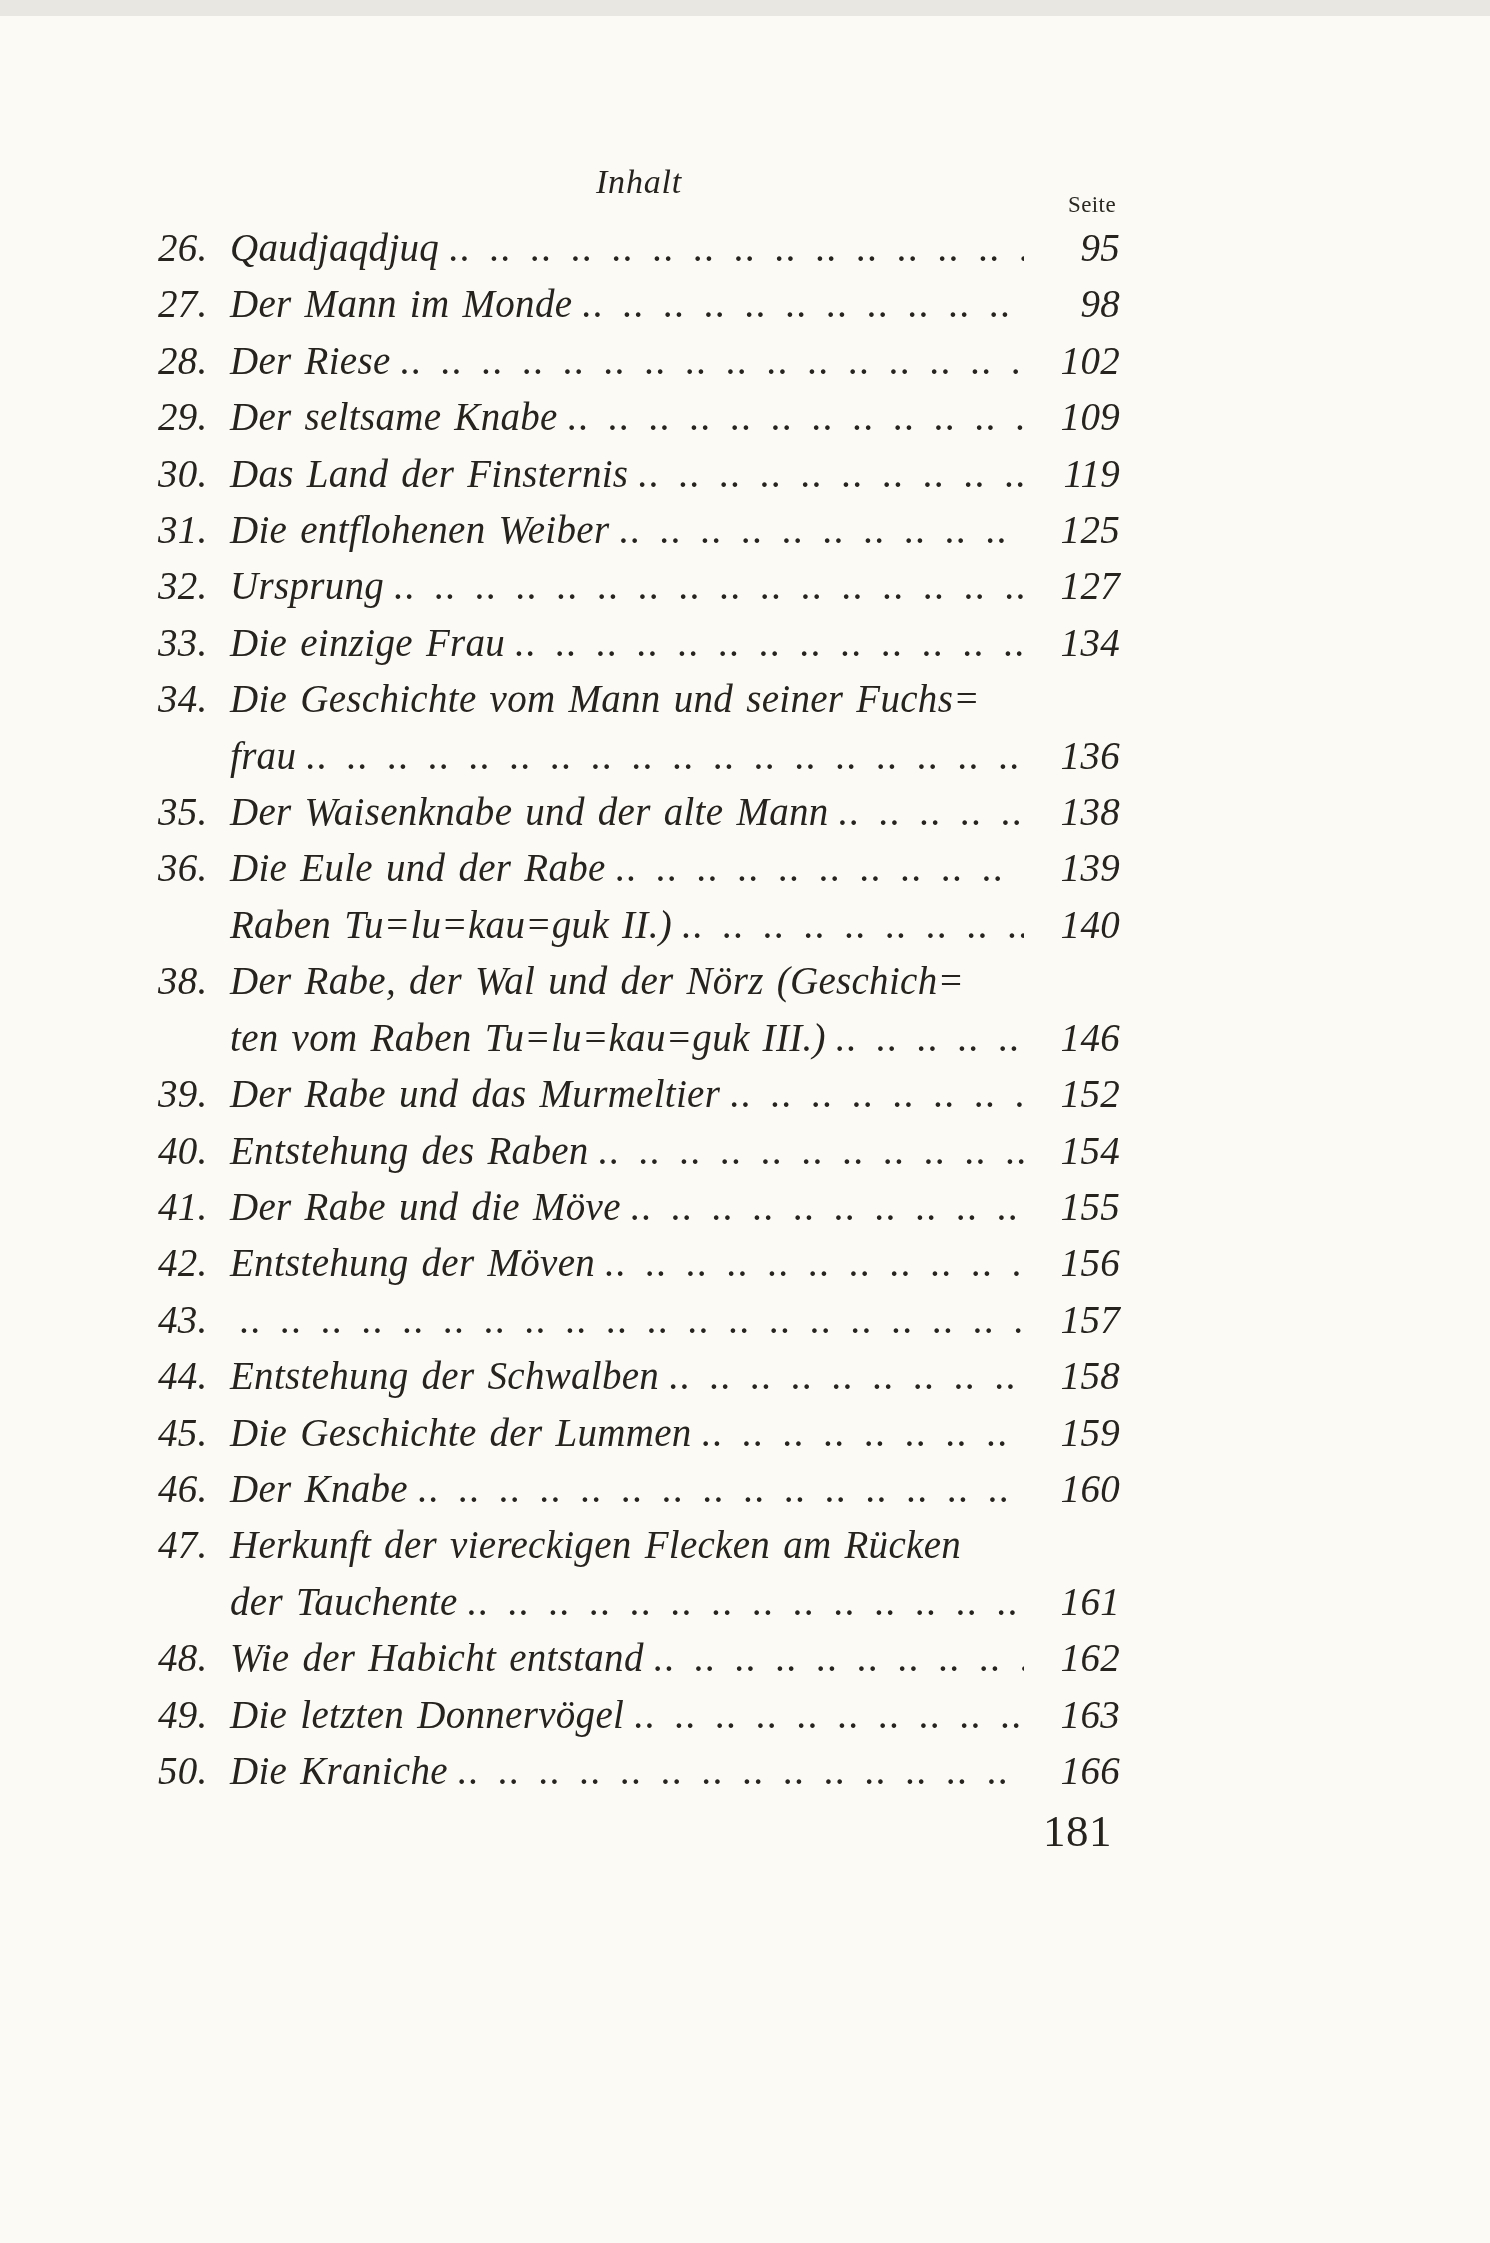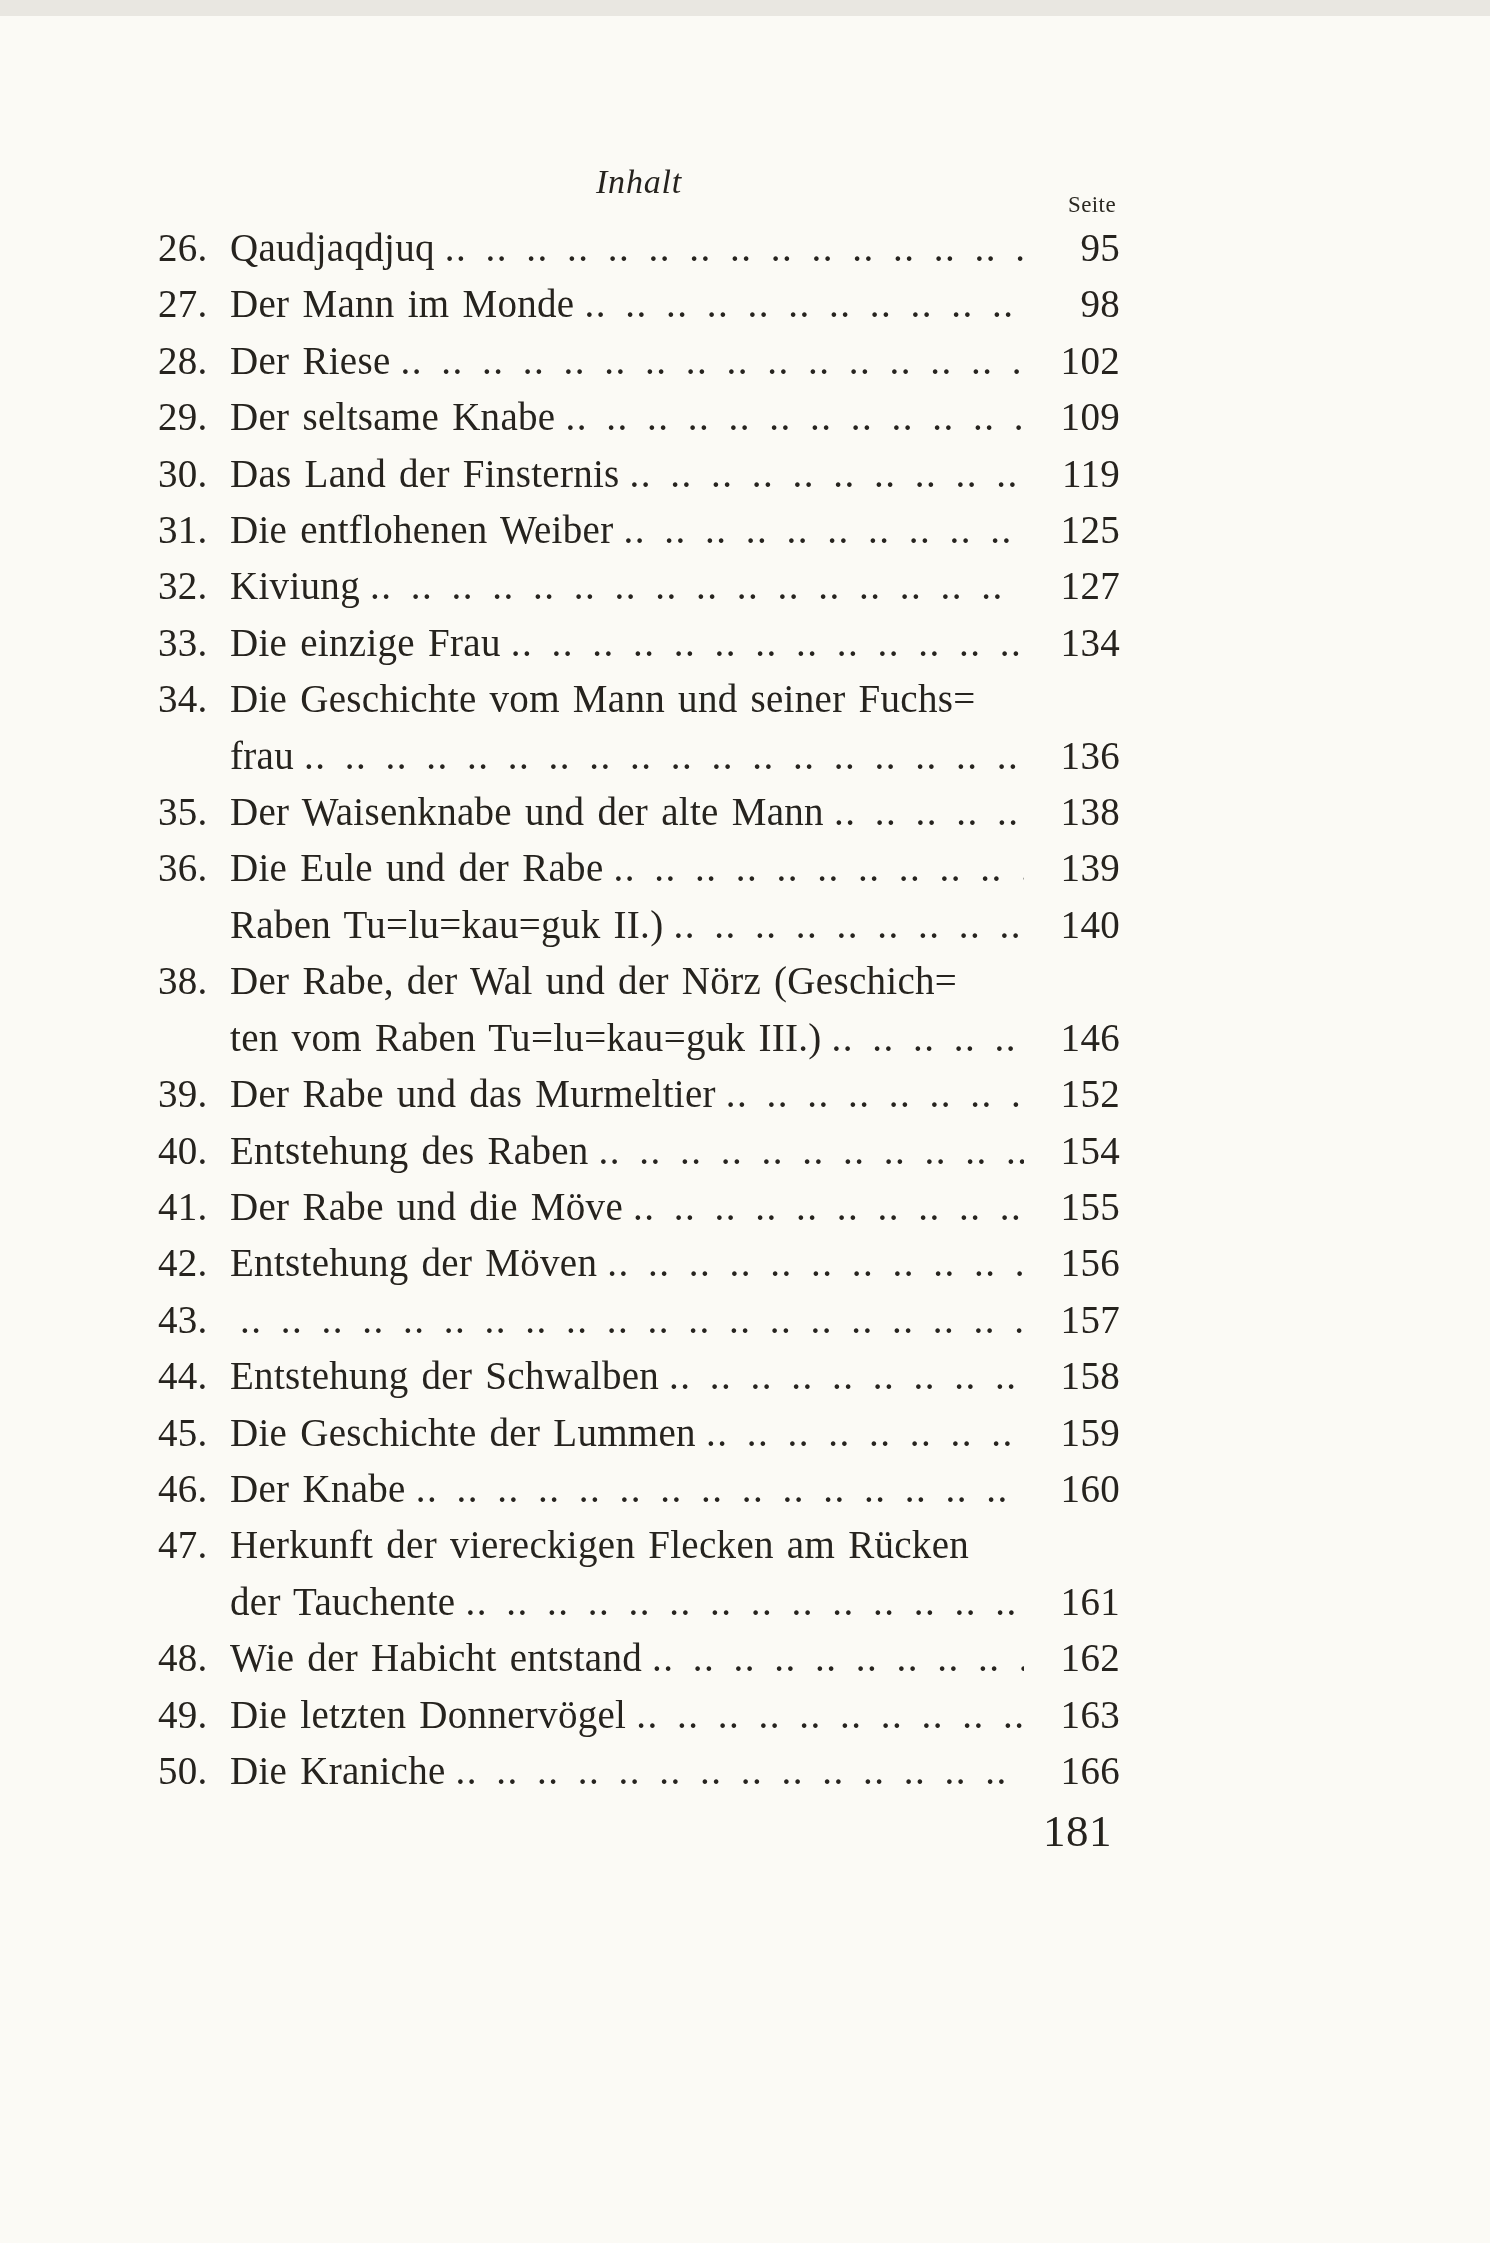--- a/index.html
+++ b/index.html
@@ -38,20 +38,21 @@
     position: absolute;
     top: 30px;
     right: 4px;
     font-size: 23px;
     letter-spacing: 0.4px;
     line-height: 26px;
     color: #2b2821;
   }
   .toc-list {
     padding-top: 58px;
+    font-style: italic;
   }
   .toc-line {
     display: flex;
     font-size: 39px;
     line-height: 56.4px;
     letter-spacing: 0.3px;
     white-space: nowrap;
   }
   .toc-line .num {
     flex: none;
@@ -127,21 +128,21 @@
           <span class="pagenum">119</span>
         </div>
         <div class="toc-line">
           <span class="num">31.</span>
           <span class="text">Die entflohenen Weiber</span>
           <span class="leader">.. .. .. .. .. .. .. .. .. .. .. .. .. .. .. .. .. .. .. .. .. .. .. .. .. .. .. .. .. .. .. .. .. .. .. .. .. .. .. .. .. .. .. .. .. .. .. .. .. .. .. .. .. .. .. .. .. .. .. .. </span>
           <span class="pagenum">125</span>
         </div>
         <div class="toc-line">
           <span class="num">32.</span>
-          <span class="text">Kiviung</span>
+          <span class="text">Ursprung</span>
           <span class="leader">.. .. .. .. .. .. .. .. .. .. .. .. .. .. .. .. .. .. .. .. .. .. .. .. .. .. .. .. .. .. .. .. .. .. .. .. .. .. .. .. .. .. .. .. .. .. .. .. .. .. .. .. .. .. .. .. .. .. .. .. </span>
           <span class="pagenum">127</span>
         </div>
         <div class="toc-line">
           <span class="num">33.</span>
           <span class="text">Die einzige Frau</span>
           <span class="leader">.. .. .. .. .. .. .. .. .. .. .. .. .. .. .. .. .. .. .. .. .. .. .. .. .. .. .. .. .. .. .. .. .. .. .. .. .. .. .. .. .. .. .. .. .. .. .. .. .. .. .. .. .. .. .. .. .. .. .. .. </span>
           <span class="pagenum">134</span>
         </div>
         <div class="toc-line">

